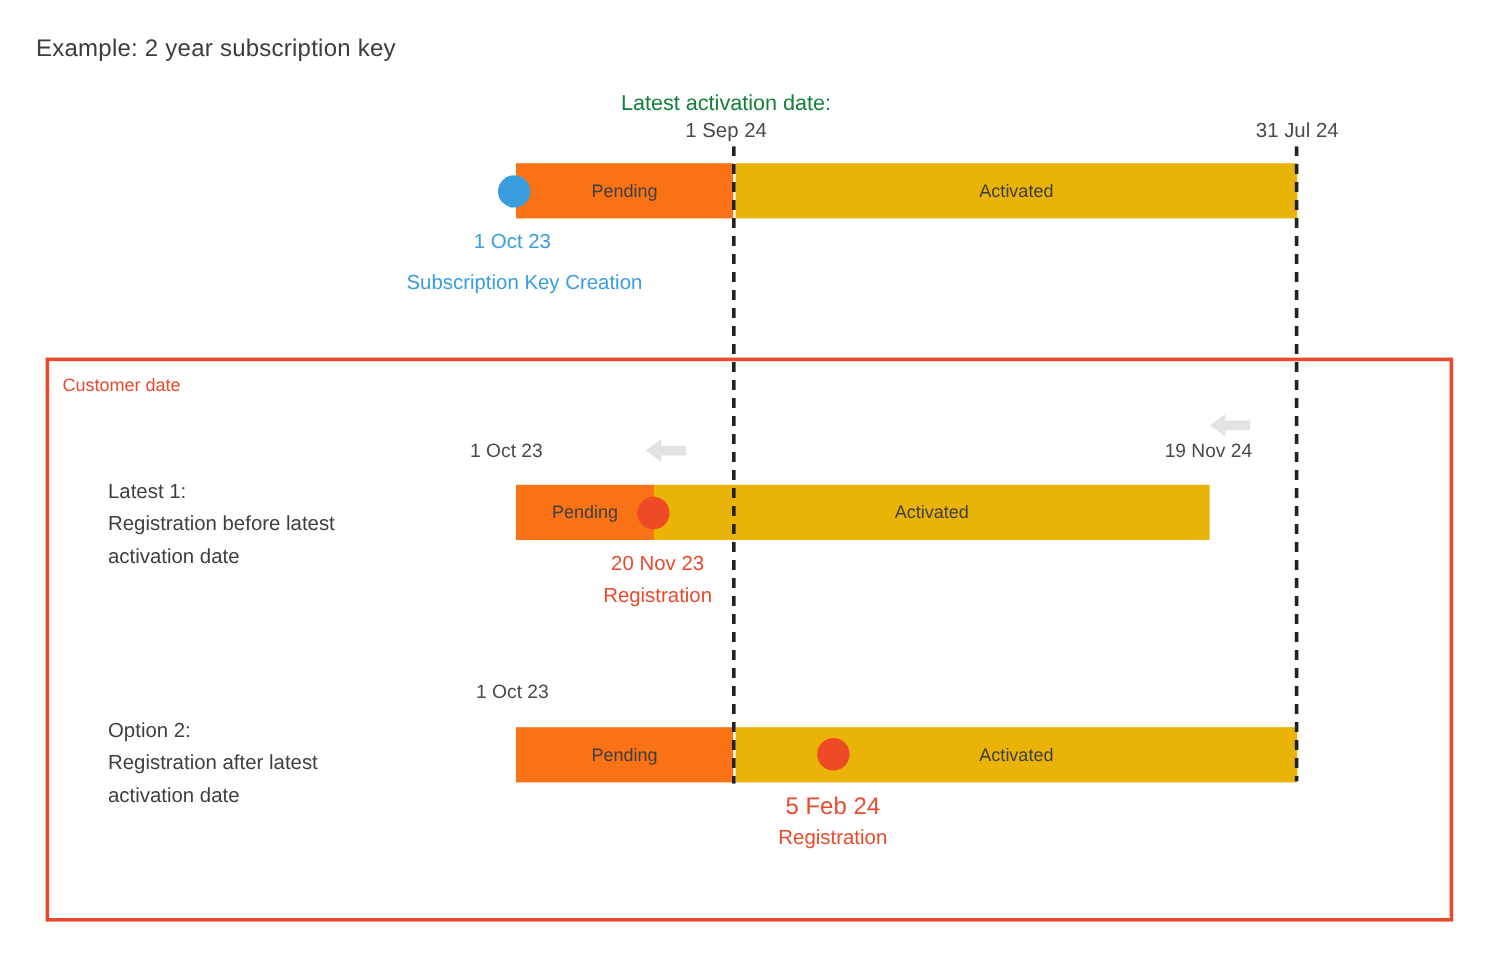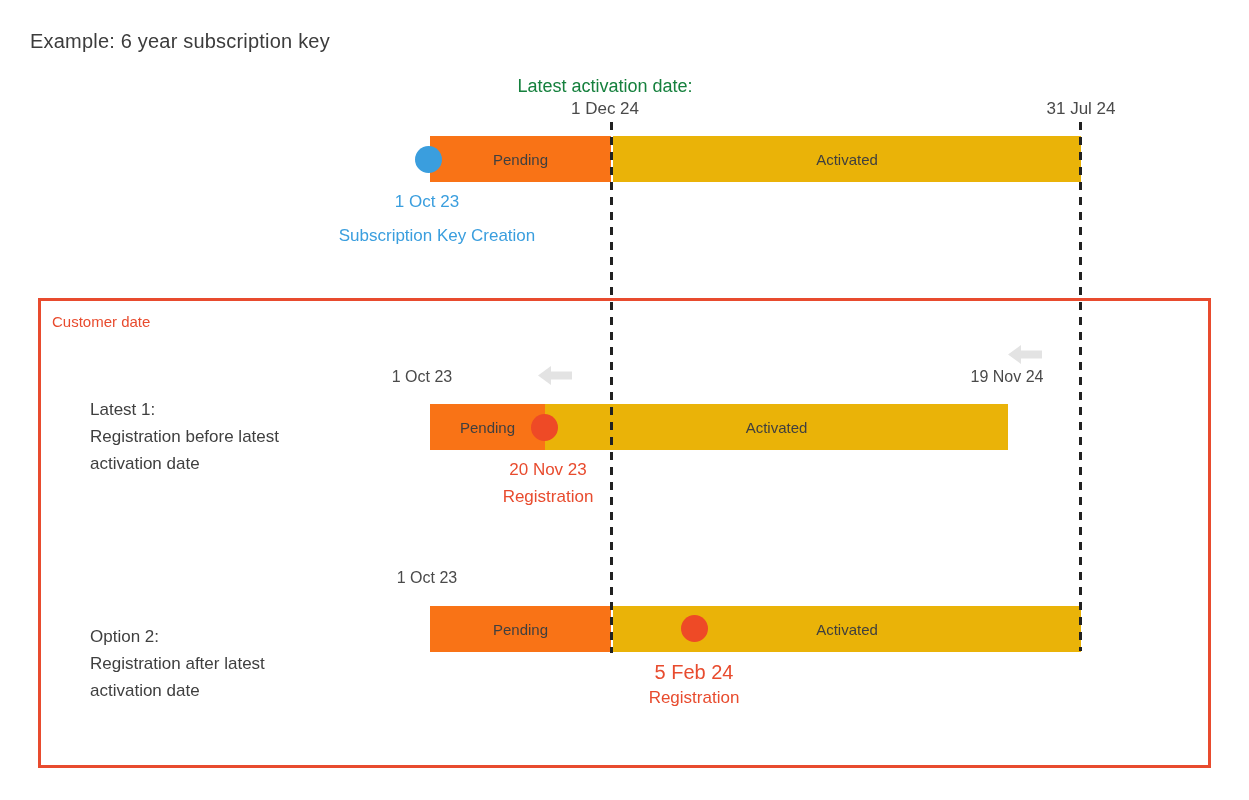--- a/index.html
+++ b/index.html
@@ -34,21 +34,21 @@
 
   .blue-text{color:#3a9ede;}
   .creation-date{left:352px;top:192px;width:150px;font-size:17px;}
   .creation-label{left:287px;top:226px;width:300px;font-size:17px;}
 
   .customer-box{left:38px;top:298px;width:1173px;height:470px;border:3px solid #e84b2e;box-sizing:border-box;z-index:0;}
   .customer-label{left:52px;top:313px;font-size:15px;color:#e84b2e;}
 
   .opt-label{left:90px;width:280px;font-size:17px;line-height:27px;color:#3f3f3f;}
   .opt1-label{top:396px;}
-  .opt2-label{top:595px;margin-top:28px;}
+  .opt2-label{top:595px;}
 
   .opt1-start{left:347px;top:368px;width:150px;font-size:16px;color:#4a4a4a;}
   .opt1-end{left:932px;top:368px;width:150px;font-size:16px;color:#4a4a4a;}
   .opt2-start{left:352px;top:569px;width:150px;font-size:16px;color:#4a4a4a;}
 
   .arrow{z-index:2;}
   .arrow-1{left:538px;top:366px;}
   .arrow-2{left:1008px;top:345px;}
 
   .bar2-pending{left:430px;top:404px;width:115px;}
@@ -60,24 +60,24 @@
   .reg1-date{left:473px;top:460px;width:150px;font-size:17px;}
   .reg1-label{left:473px;top:487px;width:150px;font-size:17px;}
   .reg2-date{left:619px;top:661px;width:150px;font-size:20px;}
   .reg2-label{left:619px;top:688px;width:150px;font-size:17px;}
 </style>
 </head>
 <body>
 
 <div class="canvas">
 
-  <div class="abs page-title">Example: 6 year subscription key</div>
+  <div class="abs page-title">Example: 2 year subscription key</div>
 
   <div class="abs center axis-label">Latest activation date:</div>
-  <div class="abs center axis-date-1">1 Dec 24</div>
+  <div class="abs center axis-date-1">1 Sep 24</div>
   <div class="abs center axis-date-2">31 Jul 24</div>
 
   <div class="abs vline vline-1"></div>
   <div class="abs vline vline-2"></div>
 
   <div class="abs bar bar-gray bar1-pending">
     <span>Pending</span>
   </div>
   <div class="abs bar bar-green bar1-activated">
     <span>Activated</span>

